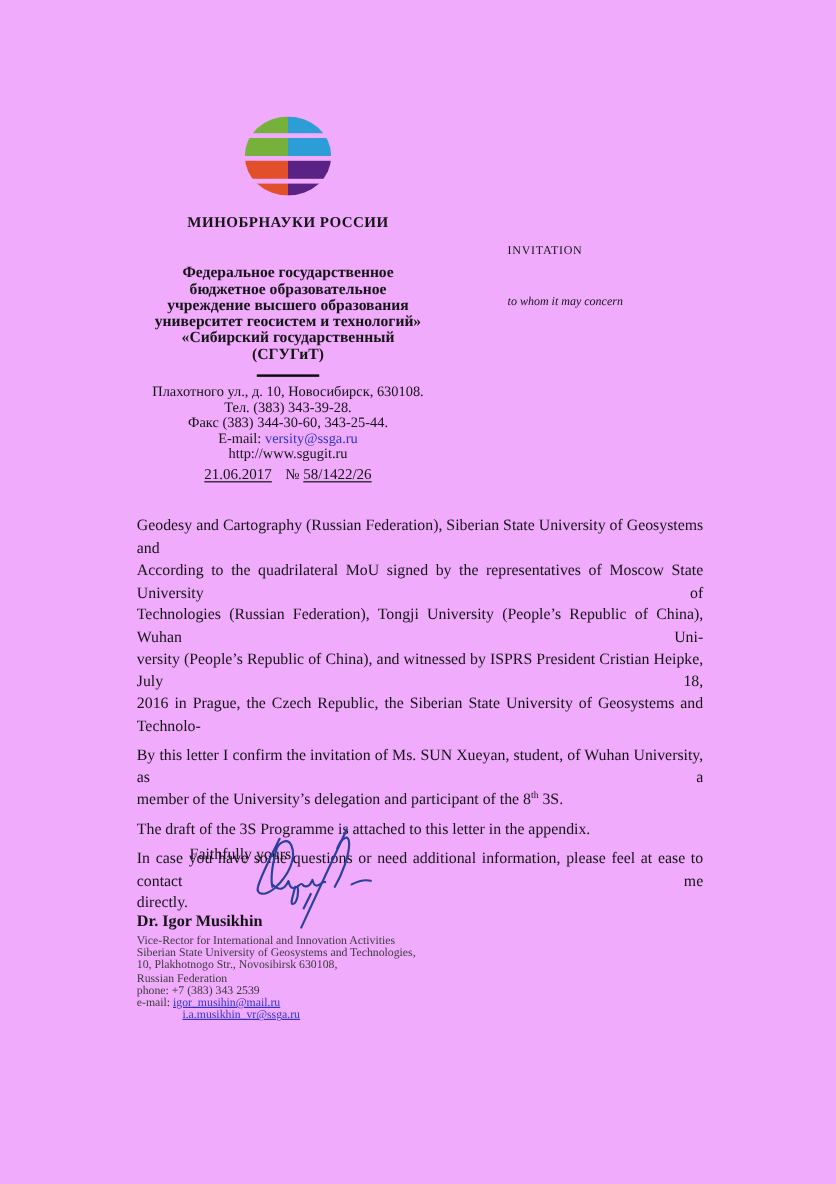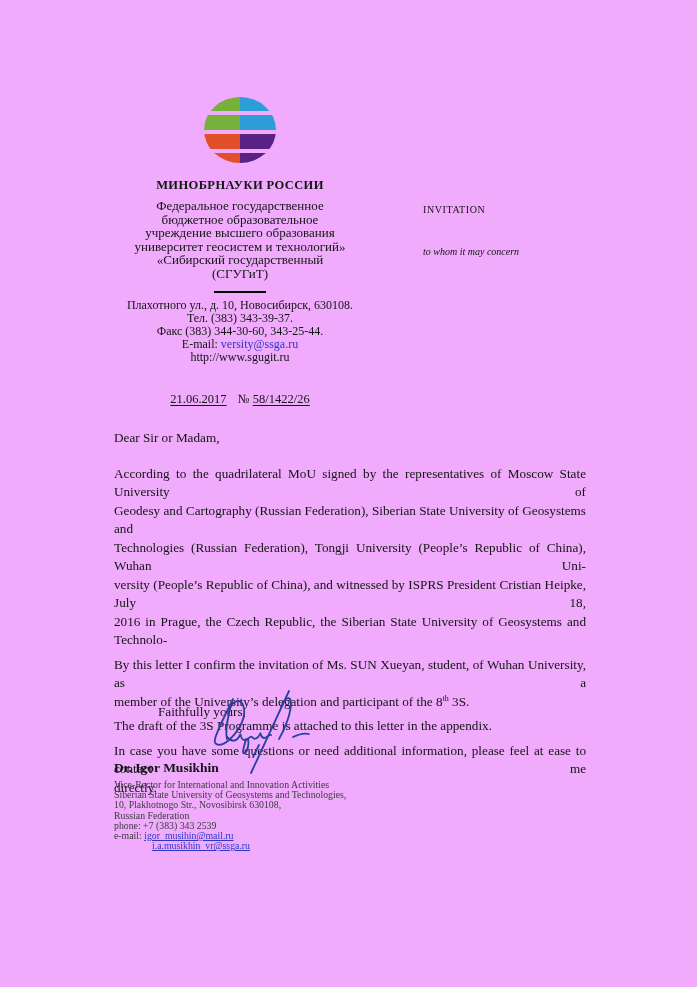--- a/index.html
+++ b/index.html
@@ -3,24 +3,24 @@
 <meta charset="utf-8">
 <style>
   html,body{margin:0;padding:0;background:#ffffff;}
   .page{position:relative;width:697px;height:987px;background:#f0abfc;overflow:hidden;
         font-family:"Liberation Serif","DejaVu Serif",serif;color:#141414;}
 
   
   .left-col{position:absolute;left:90px;top:97px;width:300px;text-align:center;}
   .logo{display:block;margin:0 auto;width:72px;height:66px;}
   .ministry{margin-top:15px;font-weight:bold;font-size:12.5px;letter-spacing:.4px;}
-  .org{margin-top:6px;font-weight:normal;font-size:13px;line-height:13.6px;}
+  .org{margin-top:27px;font-weight:bold;font-size:13px;line-height:13.6px;}
   .rule{width:52px;border-top:2px solid #000;margin:10px auto 0;}
   .addr{margin-top:6px;font-size:12px;line-height:13px;}
-  .ref{margin-top:28px;font-size:12.5px;}
+  .ref{margin-top:3px;font-size:12.5px;}
   .ref .u{text-decoration:underline;text-underline-offset:2px;}
   .ref .gap{display:inline-block;width:8px;}
   a.link{color:var(--link,#2F35C8);text-decoration:none;cursor:pointer;}
   a.link.u{text-decoration:underline;}
 
   
   .right-col{position:absolute;left:423px;top:204px;font-size:10px;}
   .inv-title{letter-spacing:.6px;}
   .inv-addressee{margin-top:31px;font-style:italic;}
 
@@ -74,43 +74,42 @@
         <div>Федеральное государственное</div>
         <div>бюджетное образовательное</div>
         <div>учреждение высшего образования</div>
         <div>университет геосистем и технологий»</div>
         <div>«Сибирский государственный</div>
         <div>(СГУГиТ)</div>
       </div>
     <div class="rule"></div>
     <div class="addr">
       <div>Плахотного ул., д. 10, Новосибирск, 630108.</div>
-      <div>Тел. (383) 343-39-37.</div>
+      <div>Тел. (383) 343-39-28.</div>
       <div>Факс (383) 344-30-60, 343-25-44.</div>
       <div><span>E-mail: </span><a class="link">versity@ssga.ru</a></div>
       <div>http://www.sgugit.ru</div>
     </div>
     <div class="ref">
       <span class="u">21.06.2017</span><span class="gap"></span>
       <span>№</span>
       <span class="u">58/1422/26</span>
     </div>
   </div>
 
   <div class="right-col">
     <div class="inv-title">INVITATION</div>
     <div class="inv-addressee">to whom it may concern</div>
   </div>
 
   <div class="body">
-    <div class="salutation">Dear Sir or Madam,</div>
     <div id="paragraphs">
         <div class="para">
+          <div class="ln j">Geodesy and Cartography (Russian Federation), Siberian State University of Geosystems and</div>
           <div class="ln j">According to the quadrilateral MoU signed by the representatives of Moscow State University of</div>
-          <div class="ln j">Geodesy and Cartography (Russian Federation), Siberian State University of Geosystems and</div>
           <div class="ln j">Technologies (Russian Federation), Tongji University (People’s Republic of China), Wuhan Uni-</div>
           <div class="ln j">versity (People’s Republic of China), and witnessed by ISPRS President Cristian Heipke, July 18,</div>
           <div class="ln j">2016 in Prague, the Czech Republic, the Siberian State University of Geosystems and Technolo-</div>
         </div>
         <div class="para">
           <div class="ln j">By this letter I confirm the invitation of Ms. SUN Xueyan, student, of Wuhan University, as a</div>
           <div class="ln">member of the University’s delegation and participant of the 8<sup>th</sup> 3S.</div>
         </div>
         <div class="para">
           <div class="ln">The draft of the 3S Programme is attached to this letter in the appendix.</div>

